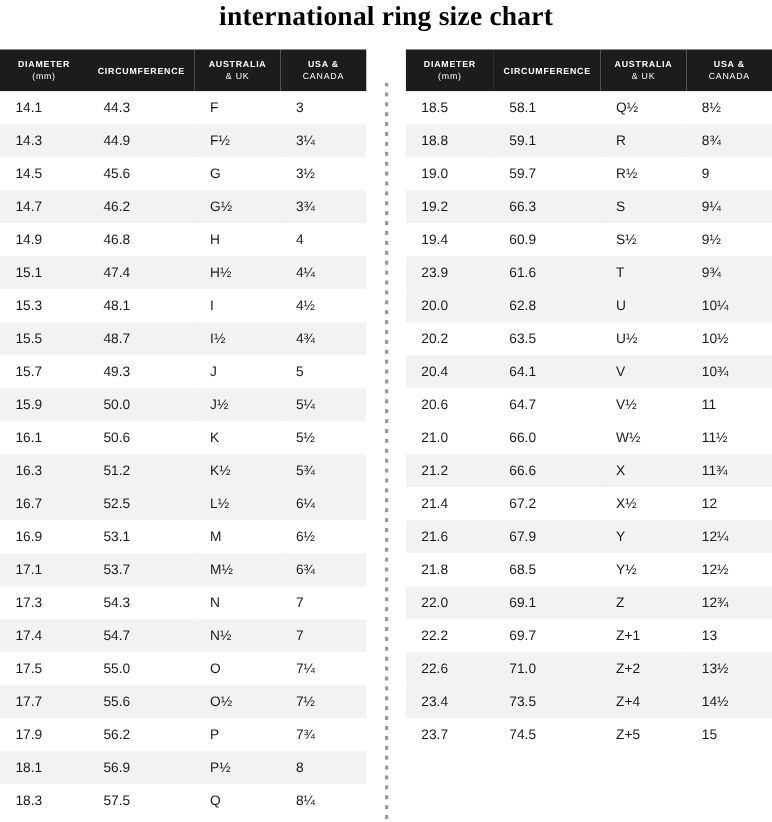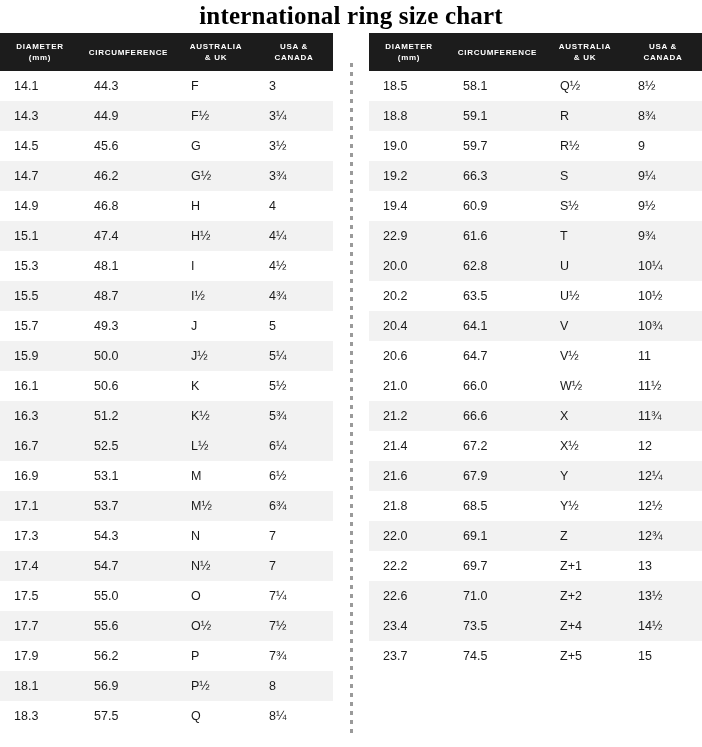--- a/index.html
+++ b/index.html
@@ -21,21 +21,21 @@
     box-sizing: border-box;
   }
   .title {
     text-align: center;
     font-family: "Liberation Serif", serif;
     font-weight: bold;
     font-size: 25px;
     line-height: 27px;
     letter-spacing: 0.2px;
     padding-top: 2px;
-    margin: 0 0 4px 0;
+    margin: 0 0 16px 0;
     color: #000000;
   }
   .tables {
     display: flex;
     flex-direction: row;
     align-items: flex-start;
     justify-content: space-between;
     width: 702px;
   }
   .table-wrap {
@@ -70,21 +70,21 @@
     text-align: center;
     padding: 8px 2px;
     line-height: 11px;
     border: none;
     vertical-align: middle;
   }
   thead th .sub {
     display: block;
     font-size: 8px;
     letter-spacing: 0.7px;
-    font-weight: bold;
+    font-weight: normal;
   }
   tbody td {
     font-size: 12.5px;
     color: #1a1a1a;
     height: 30px;
     padding: 0 0 0 14px;
     border: none;
     text-align: left;
     vertical-align: middle;
     white-space: nowrap;
@@ -329,21 +329,21 @@
               <td>S</td>
               <td>9¼</td>
             </tr>
             <tr class="odd">
               <td>19.4</td>
               <td>60.9</td>
               <td>S½</td>
               <td>9½</td>
             </tr>
             <tr class="even">
-              <td>22.9</td>
+              <td>23.9</td>
               <td>61.6</td>
               <td>T</td>
               <td>9¾</td>
             </tr>
             <tr class="even">
               <td>20.0</td>
               <td>62.8</td>
               <td>U</td>
               <td>10¼</td>
             </tr>

